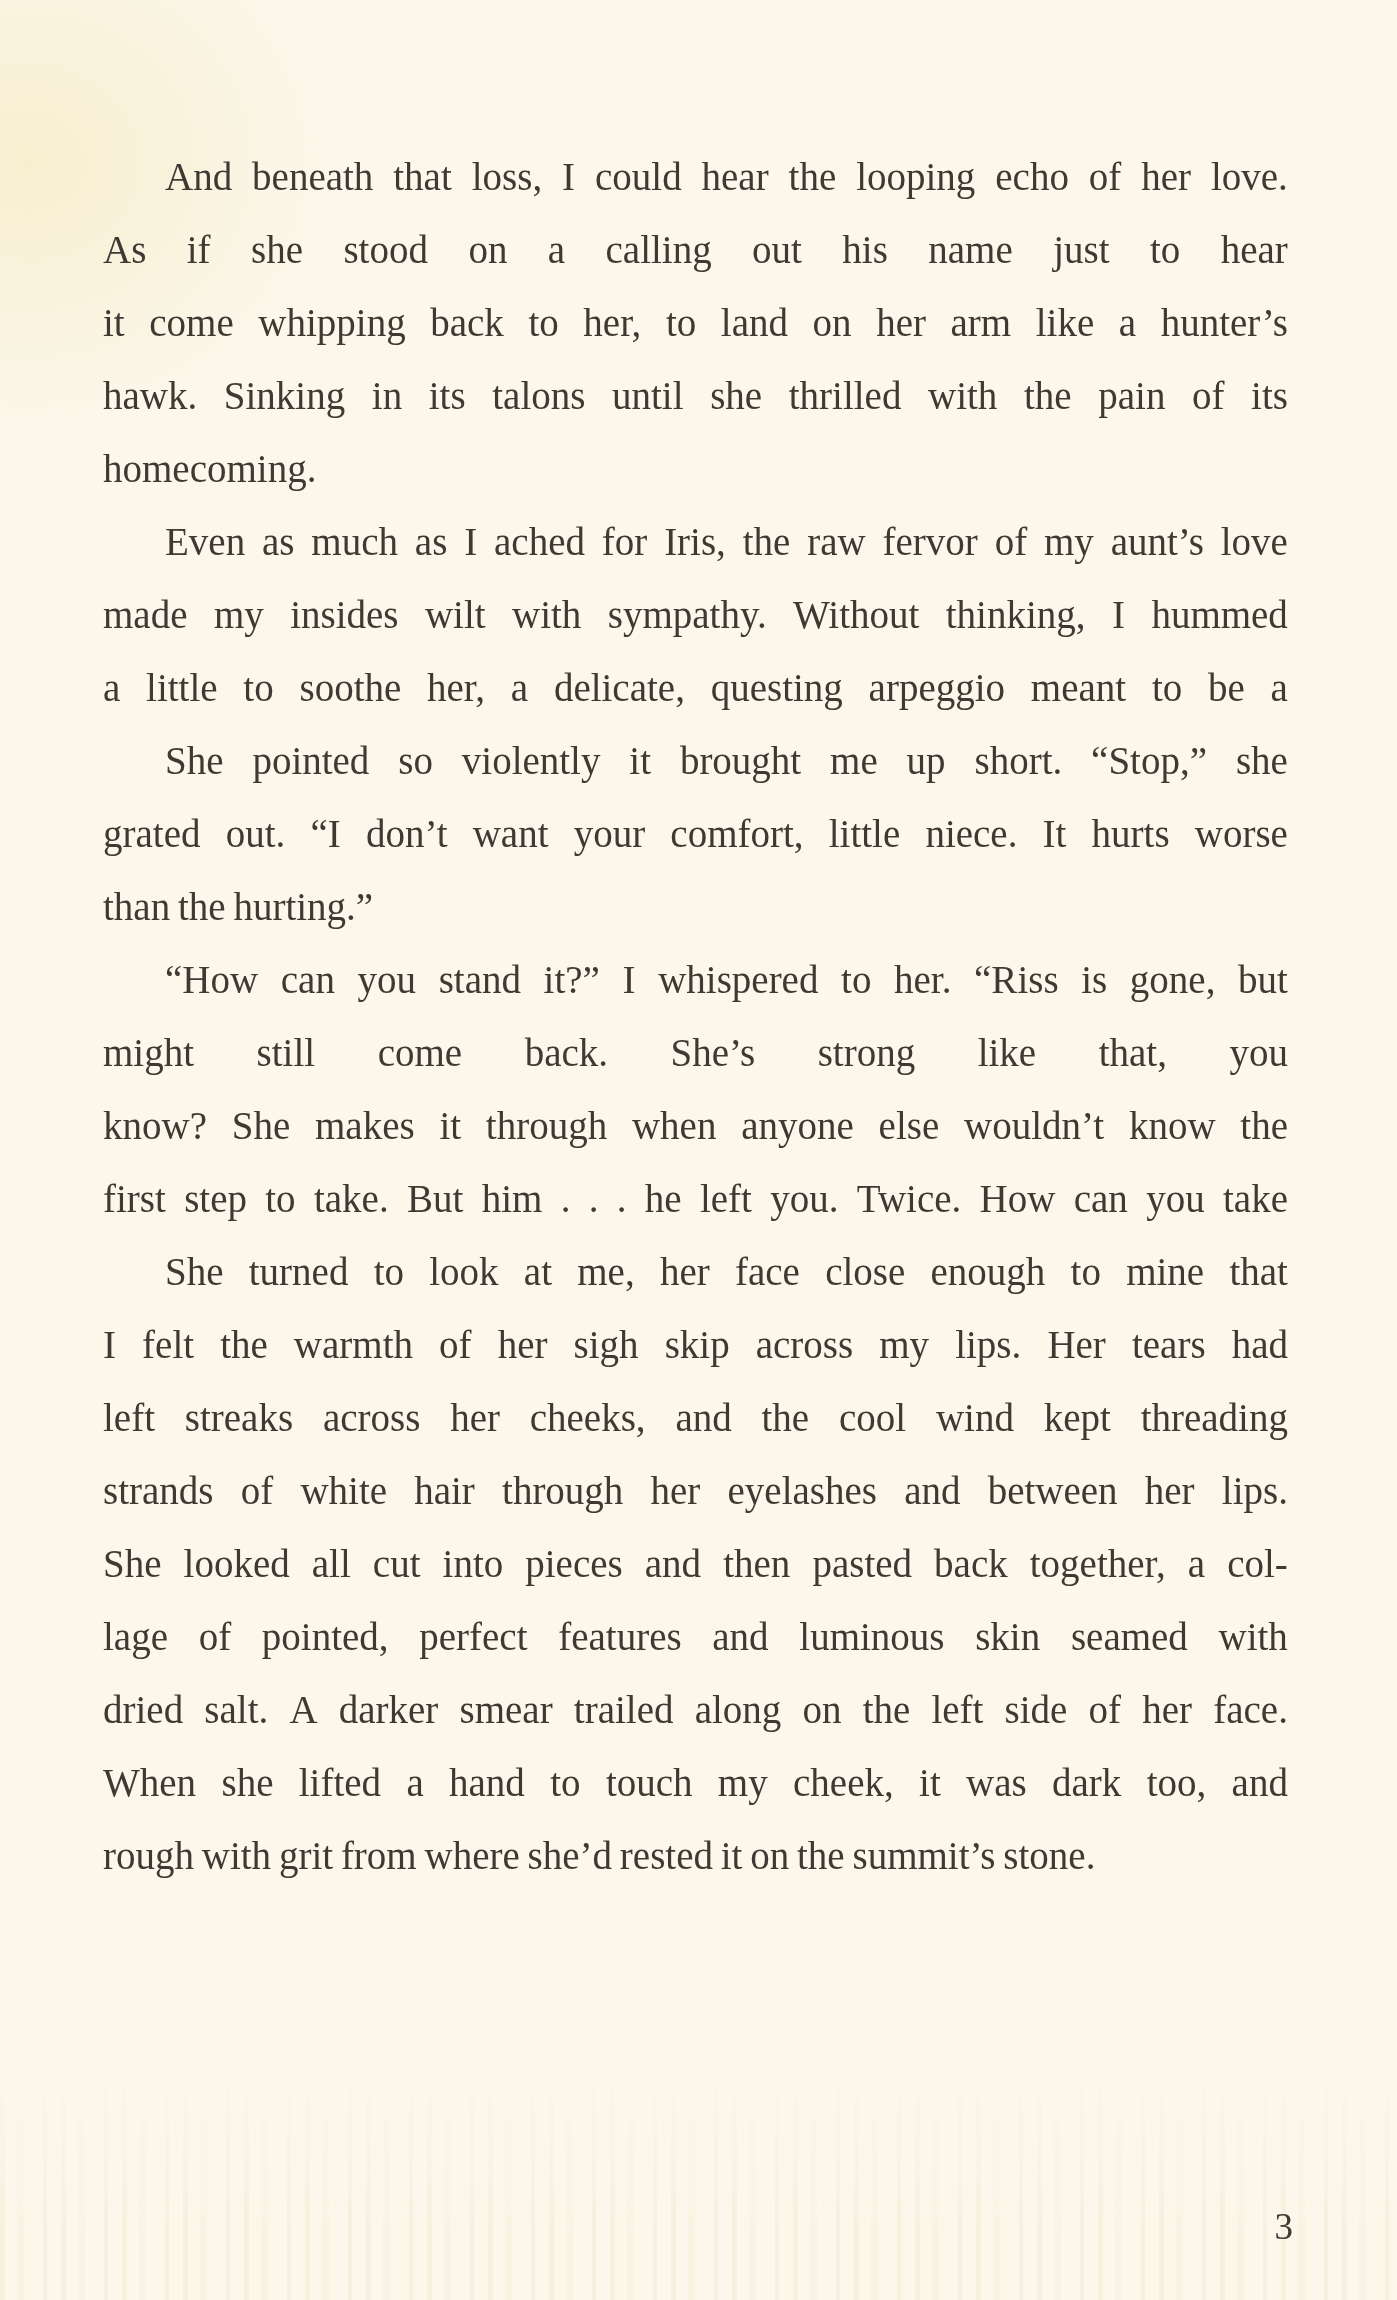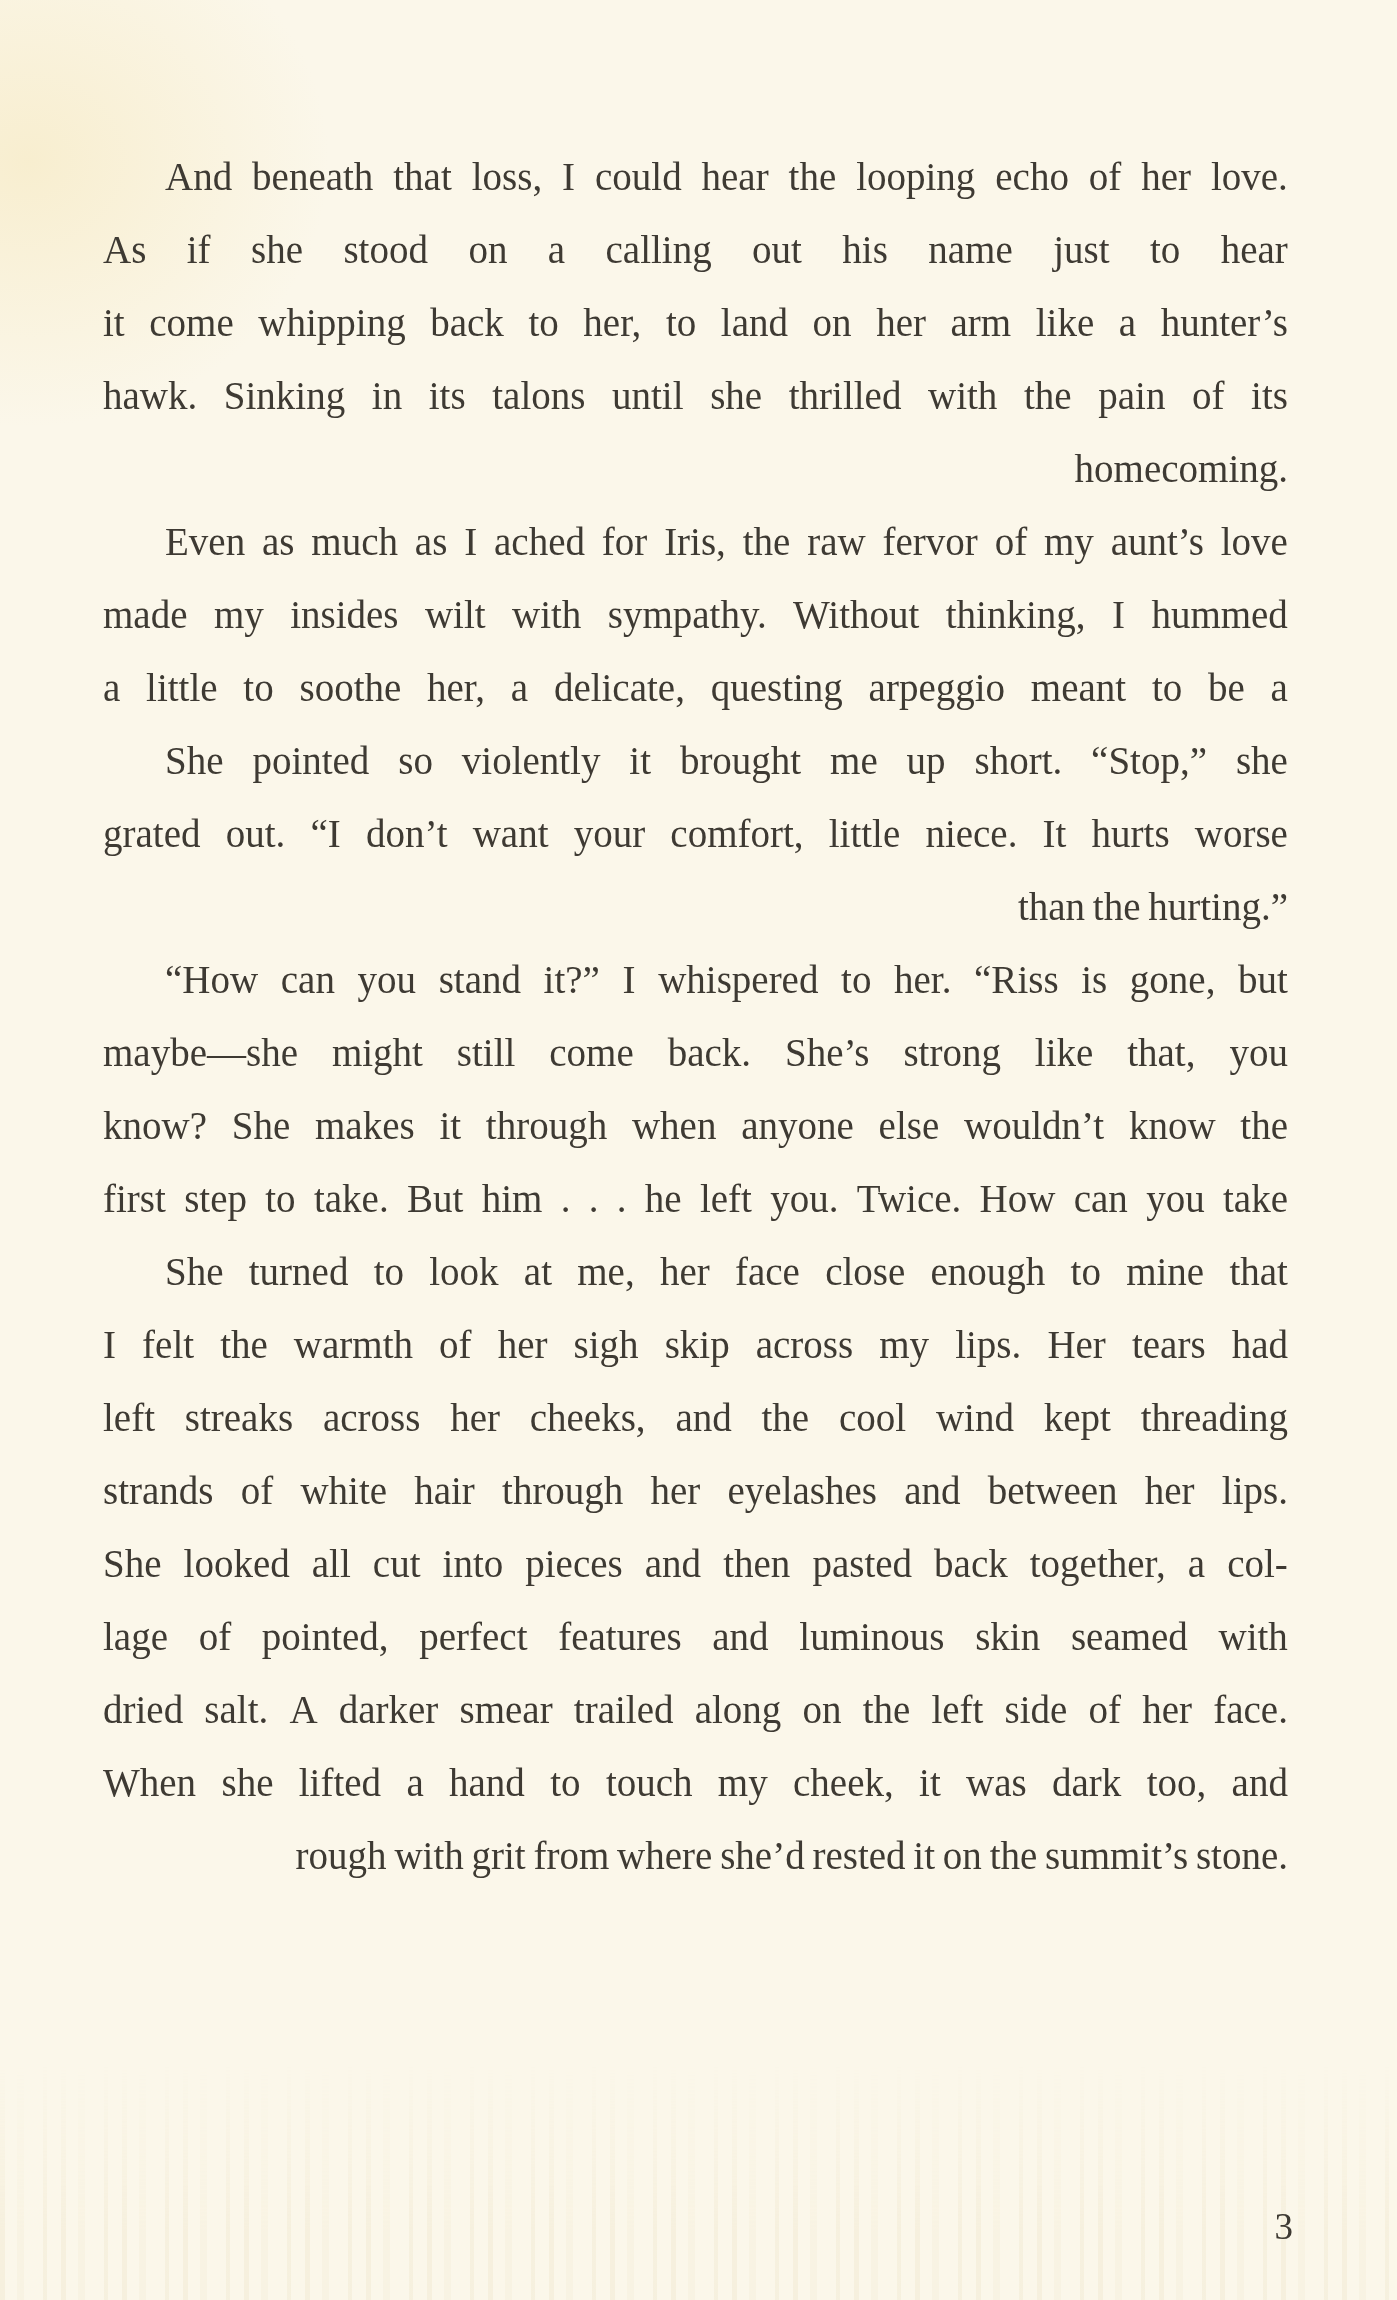--- a/index.html
+++ b/index.html
@@ -34,21 +34,20 @@
     left: 103px;
     top: 140px;
     width: 1185px;
     font-size: 39px;
   }
   .line {
     height: 73px;
     line-height: 73px;
     overflow: hidden;
     white-space: nowrap;
-    text-align: right;
   }
   .line.just {
     display: flex;
     justify-content: space-between;
     align-items: baseline;
     white-space: normal;
   }
   .line.first { padding-left: 62px; }
   .line.last  { word-spacing: -0.05em; }
   .it { }
@@ -216,21 +215,20 @@
           <span class="w">I</span>
           <span class="w">whispered</span>
           <span class="w">to</span>
           <span class="w">her.</span>
           <span class="w">“Riss</span>
           <span class="w">is</span>
           <span class="w">gone,</span>
           <span class="w">but</span>
         </div>
         <div class="line just">
-          <span class="w">maybe—she</span>
           <span class="w">might</span>
           <span class="w">still</span>
           <span class="w">come</span>
           <span class="w">back.</span>
           <span class="w">She’s</span>
           <span class="w">strong</span>
           <span class="w">like</span>
           <span class="w">that,</span>
           <span class="w">you</span>
         </div>

